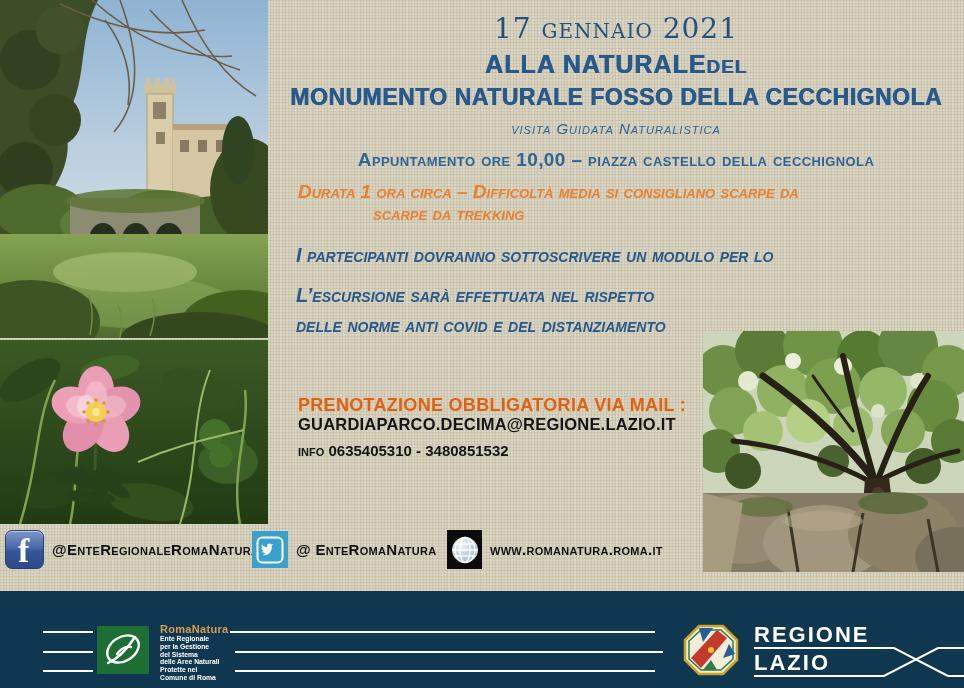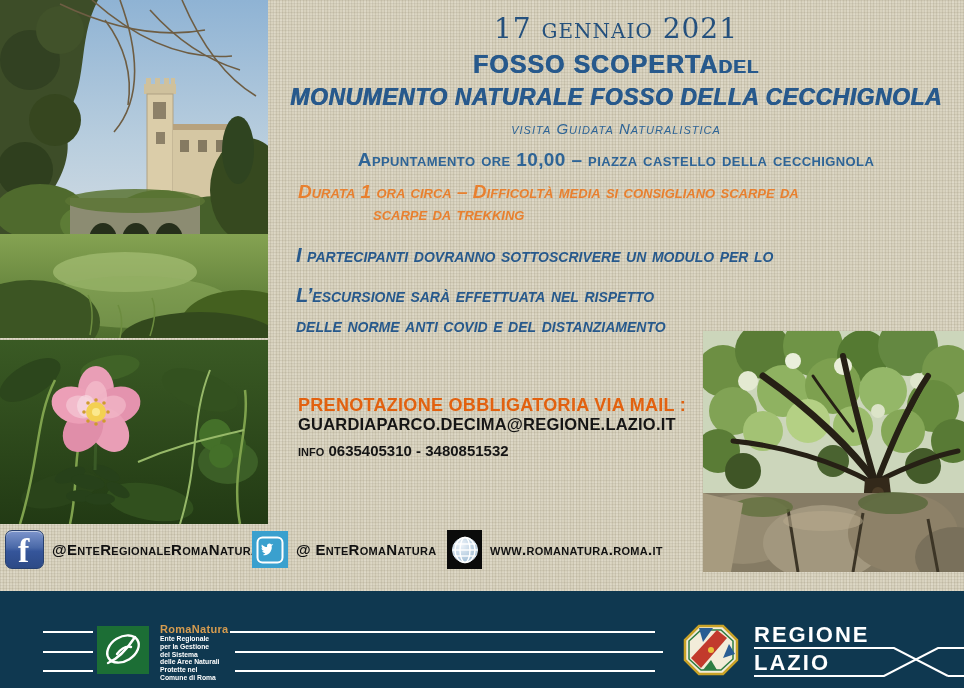--- a/index.html
+++ b/index.html
@@ -19,21 +19,21 @@
 
   .content{position:absolute;left:268px;top:0;width:696px;height:572px;}
   .row{position:absolute;left:0;width:100%;}
   .center{text-align:center;}
 
   .date{top:12px;font-family:"DejaVu Serif","Liberation Serif",serif;
     font-size:28px;color:#24507d;font-variant:small-caps;letter-spacing:1px;}
   .title1{top:50px;font-size:25px;font-weight:800;color:#27598c;letter-spacing:1px;
     text-shadow:.7px 0 0 #27598c;}
   .title1 .suffix{font-size:19px;margin-left:0;}
-  .title2{top:84px;font-size:23px;font-weight:800;font-style:italic;color:#27598c;
+  .title2{top:84px;font-size:23px;font-weight:800;color:#27598c;
     letter-spacing:.5px;white-space:nowrap;text-shadow:.7px 0 0 #27598c;}
   .subtitle{top:120px;font-size:15px;font-style:italic;color:#2e6496;
     font-variant:small-caps;letter-spacing:1px;}
   .meeting{top:149px;font-size:19px;color:#2e6496;font-variant:small-caps;
     font-weight:600;letter-spacing:.4px;}
   .durata{top:181px;left:30px;width:650px;font-size:19px;font-style:italic;
     color:#e8802f;font-variant:small-caps;font-weight:600;line-height:22px;text-align:left;}
   .durata .indent{padding-left:75px;}
   .waiver{top:244px;left:28px;width:640px;font-size:20px;font-style:italic;font-weight:700;
     color:#27598c;font-variant:small-caps;line-height:23px;text-align:left;}
@@ -262,21 +262,21 @@
     </g>
     <ellipse cx="60" cy="176" rx="30" ry="10" fill="#62713d" opacity=".8"></ellipse>
     <ellipse cx="190" cy="172" rx="35" ry="11" fill="#57683a" opacity=".8"></ellipse>
     <ellipse cx="120" cy="190" rx="40" ry="10" fill="#b5a98c" opacity=".6"></ellipse>
     <polygon points="0,162 40,172 28,241 0,241" fill="#a79b7f"></polygon>
   </svg>
 
   <div class="content">
     <div class="row center date">17 gennaio 2021</div>
     <div class="row center title1">
-      <span>FOSSO SCOPERTA</span><span class="suffix">DEL</span>
+      <span>ALLA NATURALE</span><span class="suffix">DEL</span>
     </div>
     <div class="row center title2">MONUMENTO NATURALE  FOSSO DELLA CECCHIGNOLA</div>
     <div class="row center subtitle">visita Guidata Naturalistica</div>
     <div class="row center meeting">Appuntamento ore 10,00 – piazza  castello della cecchignola</div>
     <div class="row durata">
       <div>Durata 1 ora  circa – Difficoltà  media si consigliano  scarpe da</div>
       <div class="indent">scarpe  da trekking</div>
     </div>
     <div class="row waiver">
       <div>I partecipanti dovranno sottoscrivere un modulo per lo</div>

